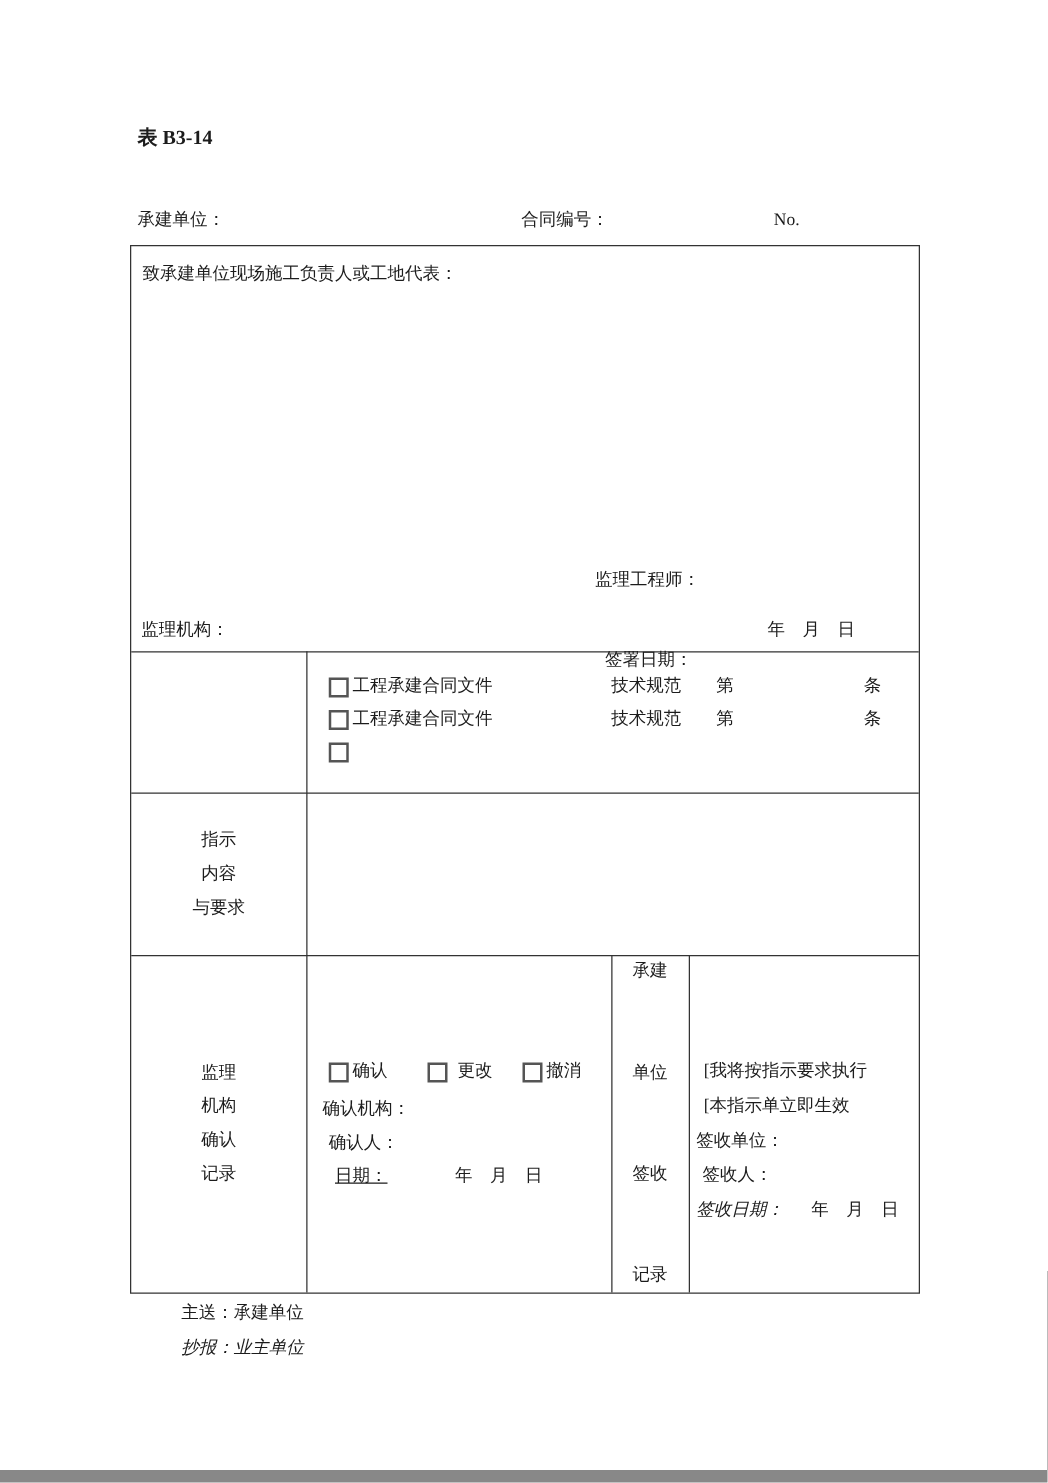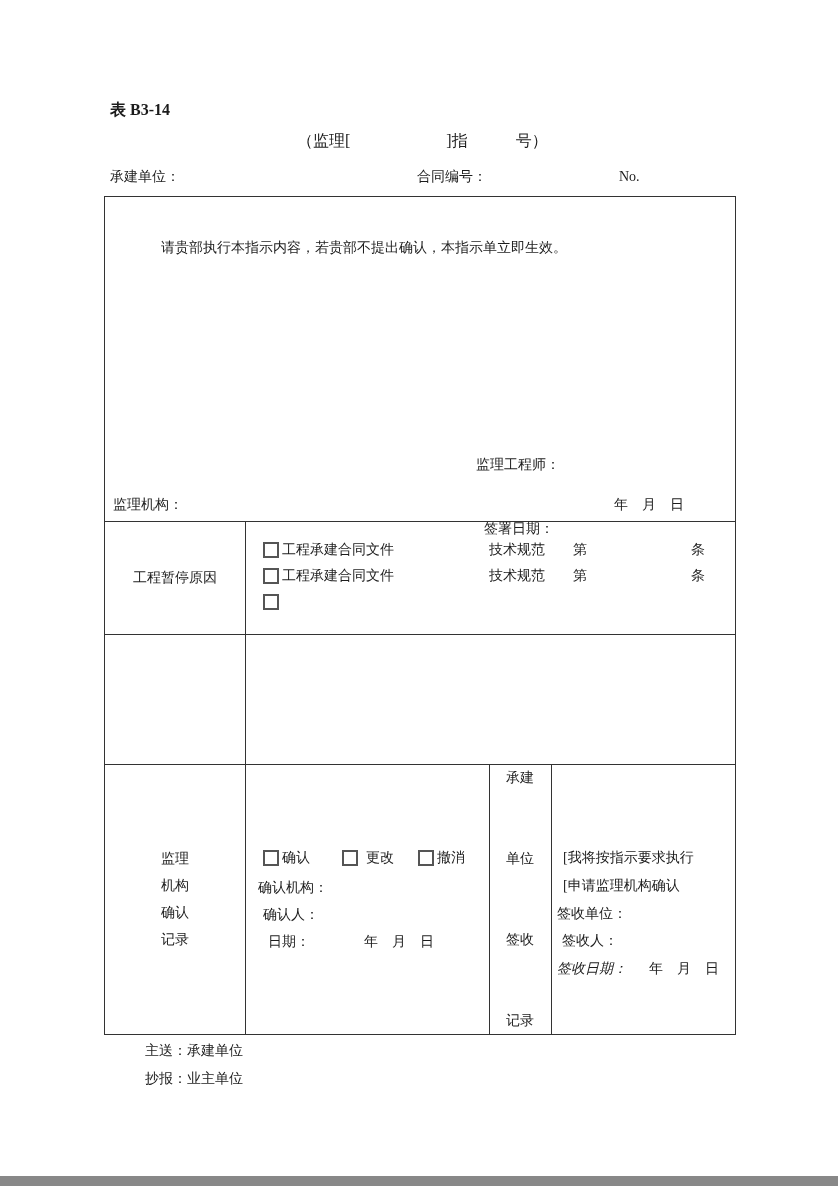--- a/index.html
+++ b/index.html
@@ -44,89 +44,92 @@
     display:flex;align-items:center;justify-content:center;
     font-size:14px;
   }
 </style>
 </head>
 <body>
 
 <div class="page">
 
   <div class="abs form-code" style="left:110px;top:100px;">表 B3-14</div>
-  <div class="abs form-subtitle" style="left:297px;top:131px;">（监理[　　　　　　]指　　　号）</div>
 
   <div class="abs t14" style="left:110px;top:167px;">承建单位：</div>
   <div class="abs t14" style="left:417px;top:167px;">合同编号：</div>
   <div class="abs t14" style="left:619px;top:167px;">No.</div>
 
   <div class="form-table">
 
     <div class="hline" style="top:324px;"></div>
     <div class="hline" style="top:437px;"></div>
     <div class="hline" style="top:567px;"></div>
     <div class="vline" style="left:140px;top:324px;height:513px;"></div>
     <div class="vline" style="left:384px;top:567px;height:270px;"></div>
     <div class="vline" style="left:446px;top:567px;height:270px;"></div>
 
-    <div class="abs t14" style="left:56px;top:41px;">请贵部执行本指示内容，若贵部不提出确认，本指示单立即生效。</div>
+    <div class="abs t14" style="left:9px;top:13px;">致承建单位现场施工负责人或工地代表：</div>
     <div class="abs t14" style="left:371px;top:258px;">监理工程师：</div>
     <div class="abs t14" style="left:8px;top:298px;">监理机构：</div>
     <div class="abs t14" style="left:379px;top:298px;margin-top:24px;">签署日期：</div>
     <div class="abs t14" style="left:509px;top:298px;">年　月　日</div>
 
-    <div class="single-label" style="left:0;top:324px;width:140px;height:113px;">工程暂停原因</div>
 
     <span class="cb" style="left:158px;top:345px;"></span>
     <div class="abs t14" style="left:177px;top:343px;">工程承建合同文件</div>
     <div class="abs t14" style="left:384px;top:343px;">技术规范</div>
     <div class="abs t14" style="left:468px;top:343px;">第</div>
     <div class="abs t14" style="left:586px;top:343px;">条</div>
 
     <span class="cb" style="left:158px;top:371px;"></span>
     <div class="abs t14" style="left:177px;top:369px;">工程承建合同文件</div>
     <div class="abs t14" style="left:384px;top:369px;">技术规范</div>
     <div class="abs t14" style="left:468px;top:369px;">第</div>
     <div class="abs t14" style="left:586px;top:369px;">条</div>
 
     <span class="cb" style="left:158px;top:397px;"></span>
 
+    <div class="label-col" style="left:0;top:437px;width:140px;height:130px;">
+      <span>指示</span>
+      <span>内容</span>
+      <span>与要求</span>
+    </div>
 
     <div class="label-col" style="left:0;top:567px;width:140px;height:270px;">
       <span>监理</span>
       <span>机构</span>
       <span>确认</span>
       <span>记录</span>
     </div>
 
     <span class="cb" style="left:158px;top:653px;"></span>
     <div class="abs t14" style="left:177px;top:651px;">确认</div>
     <span class="cb" style="left:237px;top:653px;"></span>
     <div class="abs t14" style="left:261px;top:651px;">更改</div>
     <span class="cb" style="left:313px;top:653px;"></span>
     <div class="abs t14" style="left:332px;top:651px;">撤消</div>
 
     <div class="abs t14" style="left:153px;top:681px;">确认机构：</div>
     <div class="abs t14" style="left:158px;top:708px;">确认人：</div>
-    <div class="abs t14" style="left:163px;top:735px;">日期：</div>
+    <div class="abs t14" style="left:163px;top:735px;text-decoration:underline;">日期：</div>
     <div class="abs t14" style="left:259px;top:735px;">年　月　日</div>
 
     <div class="label-col" style="left:384px;top:567px;width:62px;height:270px;justify-content:space-between;">
       <span>承建</span>
       <span>单位</span>
       <span>签收</span>
       <span>记录</span>
     </div>
 
     <div class="abs t14" style="left:458px;top:651px;">[我将按指示要求执行</div>
-    <div class="abs t14" style="left:458px;top:679px;">[申请监理机构确认</div>
+    <div class="abs t14" style="left:458px;top:679px;">[本指示单立即生效</div>
     <div class="abs t14" style="left:452px;top:707px;text-align:center;">签收单位：</div>
     <div class="abs t14" style="left:457px;top:734px;">签收人：</div>
     <div class="abs t14" style="left:452px;top:762px;font-style:italic;">签收日期：</div>
     <div class="abs t14" style="left:544px;top:762px;">年　月　日</div>
 
   </div>
 
   <div class="abs t14" style="left:145px;top:1041px;">主送：承建单位</div>
-  <div class="abs t14" style="left:145px;top:1069px;">抄报：业主单位</div>
+  <div class="abs t14" style="left:145px;top:1069px;font-style:italic;">抄报：业主单位</div>
 
 </div>
 
 </body></html>

